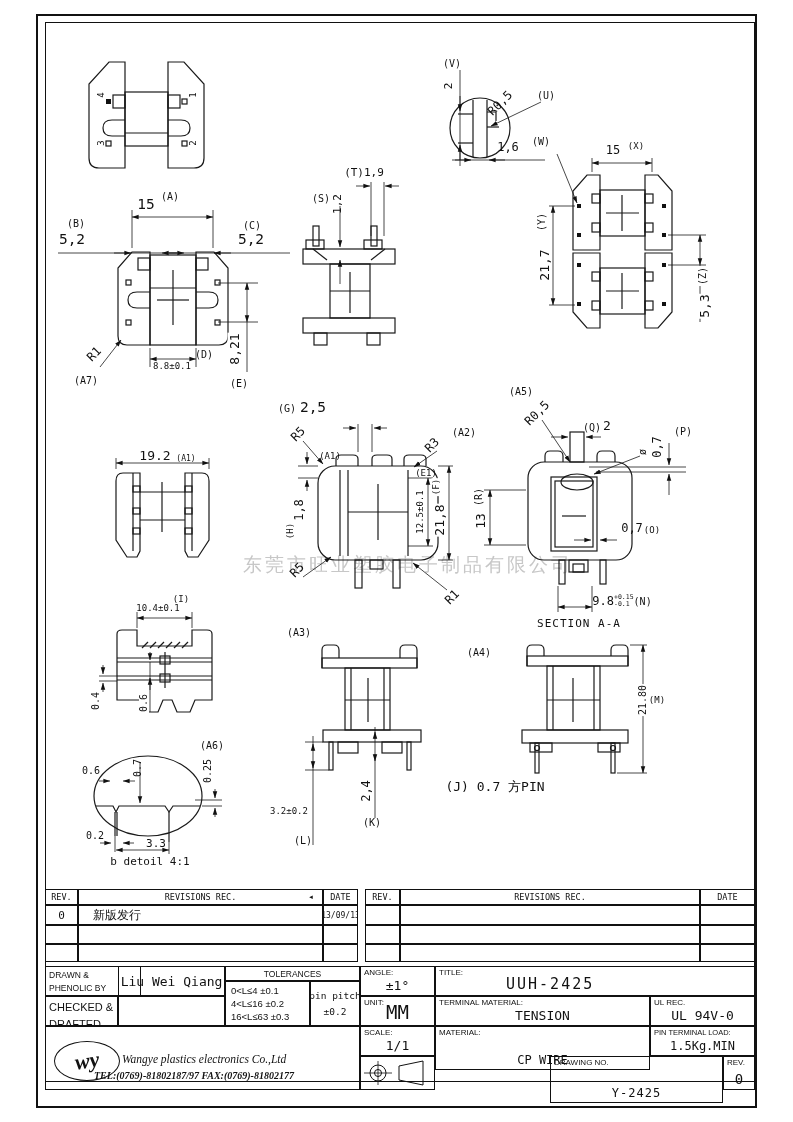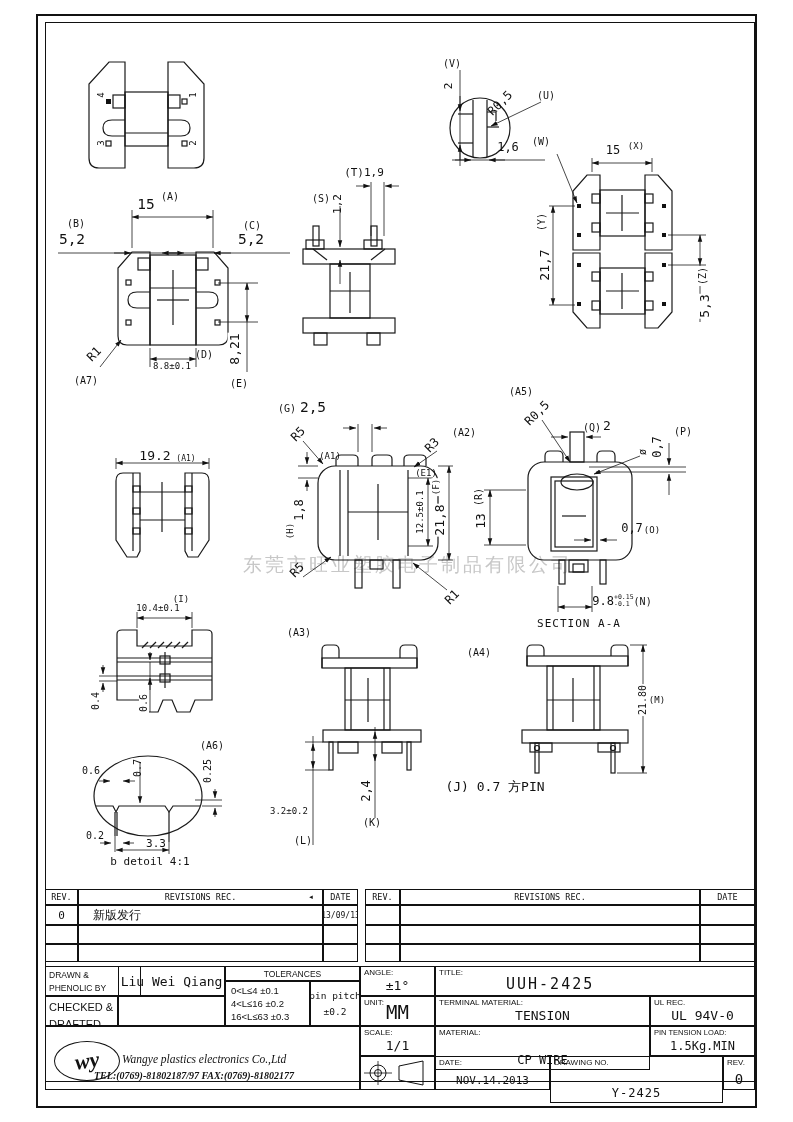--- a/index.html
+++ b/index.html
@@ -557,36 +557,32 @@
     </div>
     <div class="cell" style="left:315px;top:60px;width:75px;height:30px">
       <span class="lbl">SCALE:</span>
         <span class="val" style="font-size:13px">1/1</span>
     </div>
     <div class="cell" style="left:390px;top:60px;width:215px;height:44px">
       <span class="lbl">MATERIAL:</span>
         <span class="val" style="font-size:12px">CP WIRE</span>
     </div>
     <div class="cell" style="left:605px;top:60px;width:105px;height:30px">
-      <span class="lbl" style="font-size:7.5px">PIN TENSION LOAD:</span>
+      <span class="lbl" style="font-size:7.5px">PIN TERMINAL LOAD:</span>
         <span class="val" style="font-size:12px">1.5Kg.MIN</span>
     </div>
     <div class="cell" style="left:315px;top:90px;width:75px;height:34px">
       <svg width="73" height="32" viewBox="0 0 73 32">
         <circle cx="17" cy="16" r="8" fill="none" stroke="#111" stroke-width="1"></circle>
         <circle cx="17" cy="16" r="3.5" fill="none" stroke="#111" stroke-width="1"></circle>
         <line x1="3" y1="16" x2="31" y2="16" stroke="#111" stroke-width="0.8"></line>
         <line x1="17" y1="4" x2="17" y2="28" stroke="#111" stroke-width="0.8"></line>
         <path d="M38,9 L62,4 L62,28 L38,23 Z" fill="none" stroke="#111" stroke-width="1"></path>
       </svg>
     </div>
-    <div class="cell" style="left:390px;top:90px;width:115px;height:34px">
-      <span class="lbl">DATE:</span>
-        <span class="val" style="font-size:11px">NOV.14.2013</span>
-    </div>
     <div class="cell" style="left:505px;top:90px;width:173px;height:47px">
       <span class="lbl">DRAWING NO.</span>
         <span class="val" style="font-size:12px;letter-spacing:1px">Y-2425</span>
     </div>
     <div class="cell" style="left:678px;top:90px;width:32px;height:34px">
       <span class="lbl">REV.</span>
         <span class="val" style="font-size:14px">0</span>
     </div>
   </div>
 </div>

